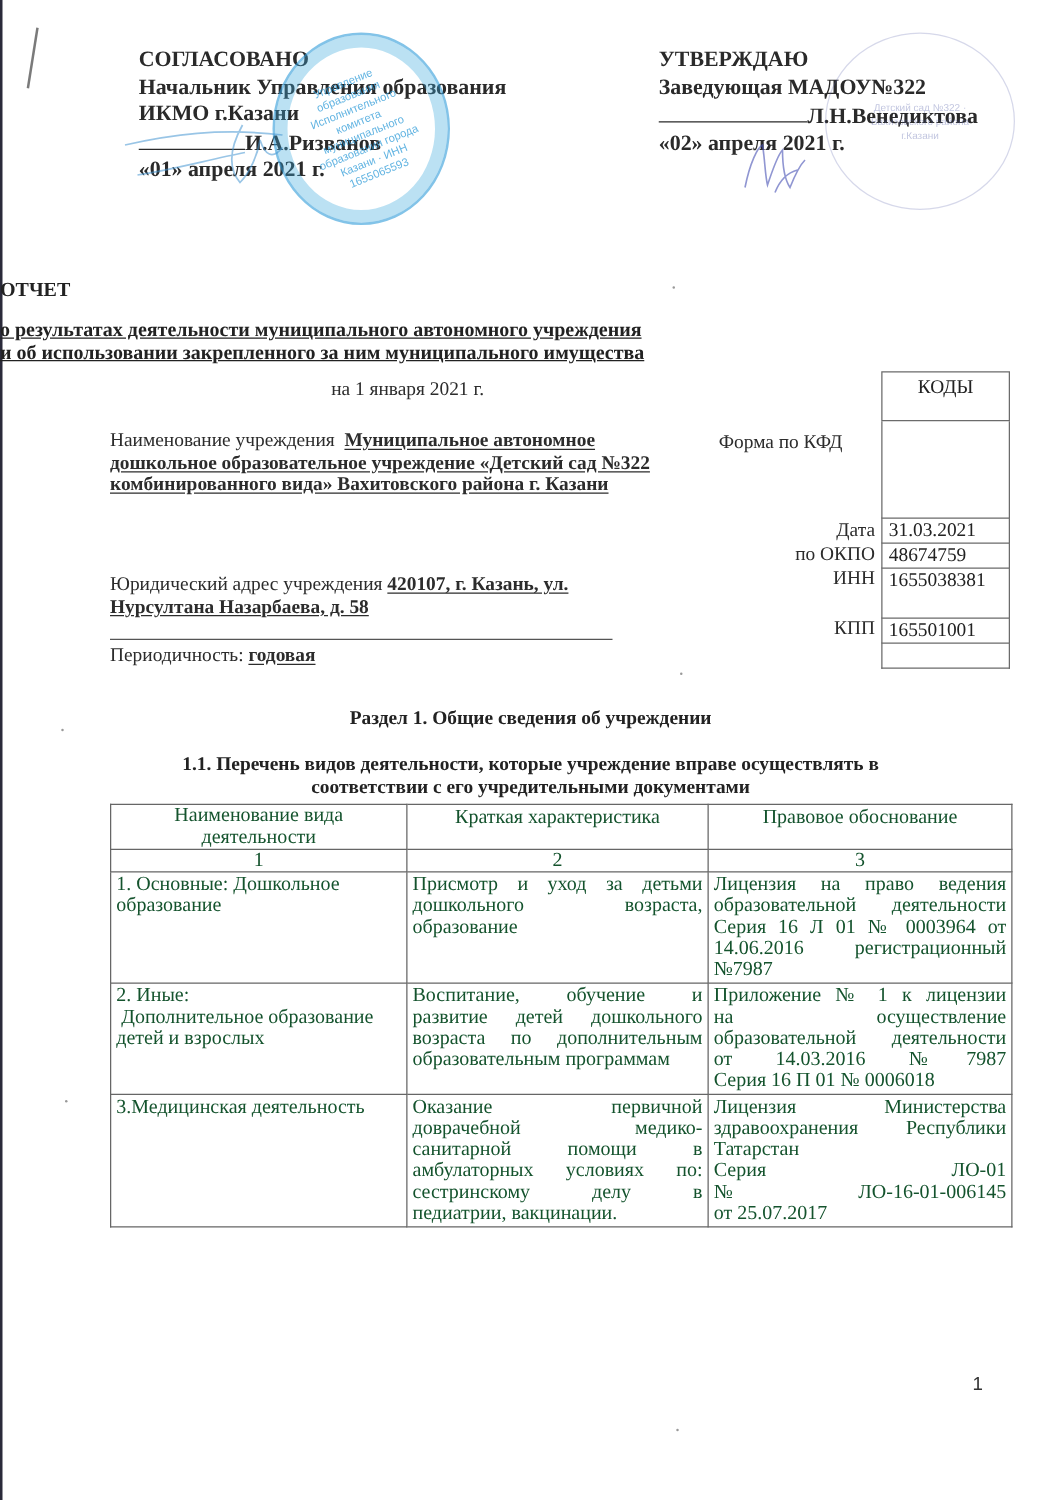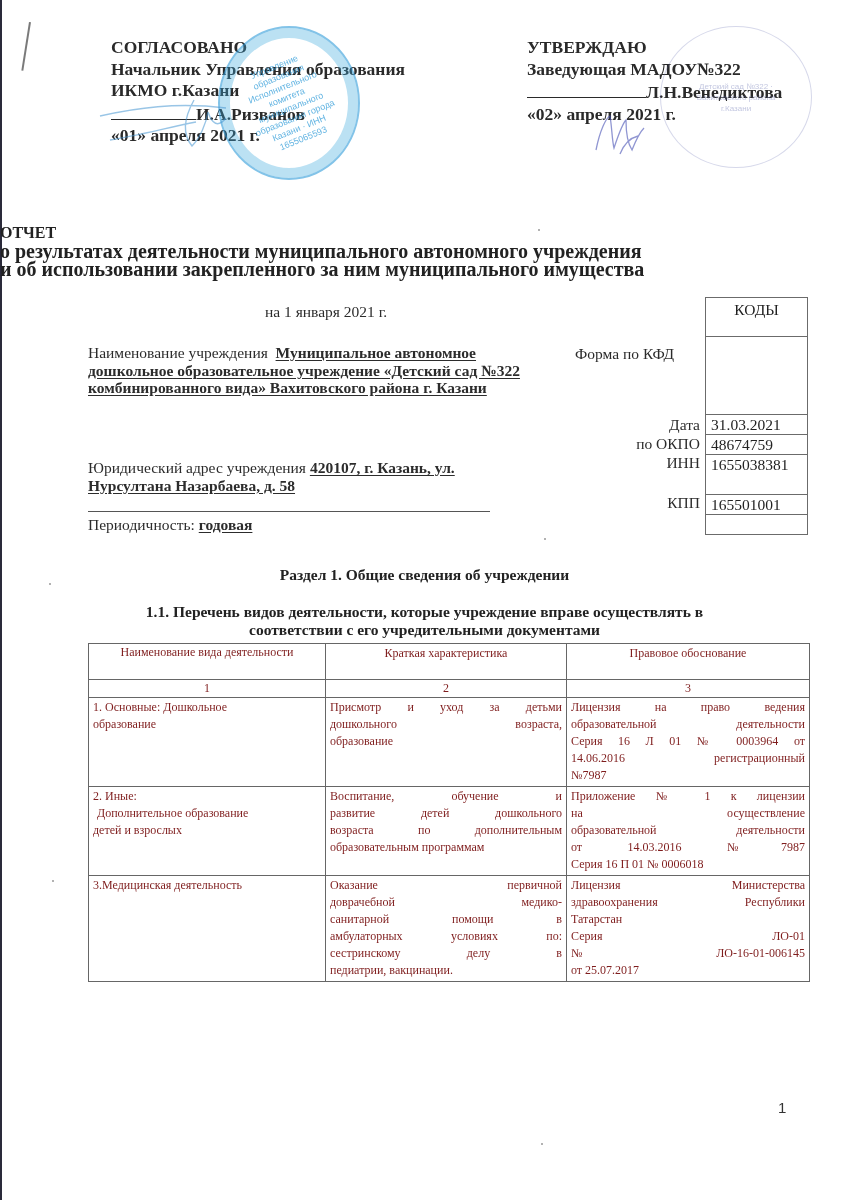--- a/index.html
+++ b/index.html
@@ -42,21 +42,21 @@
     .stamp-right .ring-text {
       position: absolute; inset: 0; display: flex; align-items: center; justify-content: center;
       text-align: center; font-family: "Liberation Sans", sans-serif; font-size: 8px; line-height: 11px;
       color: rgba(80,90,160,0.35); padding: 20px; box-sizing: border-box;
     }
     .signature { position: absolute; pointer-events: none; }
 
     
     .title-block { position: absolute; left: 0; width: 834px; font-weight: bold; }
     .title-main { top: 224px; font-size: 16px; line-height: 18px; }
-    .title-sub { top: 242px; font-size: 20px; line-height: 18px; }
+    .title-sub { top: 256px; font-size: 16px; line-height: 18px; text-decoration: underline; }
 
     .plain { font-size: 15.5px; line-height: 17.5px; color: #2c2c2c; }
     .asof { position: absolute; left: 243px; top: 303px; margin-left: 22px; }
 
     .inst-name { position: absolute; left: 88px; top: 344px; width: 445px; }
     .bold-u { font-weight: bold; text-decoration: underline; text-underline-offset: 2px; margin-top: 44px; }
 
     .form-label { position: absolute; left: 575px; top: 345px; }
 
     
@@ -70,21 +70,21 @@
 
     .address { position: absolute; left: 88px; top: 459px; width: 420px; }
     .hr-line { position: absolute; left: 88px; top: 511px; width: 402px; border-top: 1px solid #555; }
     .periodicity { position: absolute; left: 88px; top: 516px; }
 
     .section-title { position: absolute; left: 0; width: 849px; text-align: center; font-weight: bold; font-size: 15.5px; line-height: 18px; }
     .sec1 { top: 566px; }
     .sec11 { top: 603px; line-height: 18px; }
 
     
-    .activities { position: absolute; left: 88px; top: 643px; width: 721px; border-collapse: collapse; font-size: 12px; line-height: 17px; color: #7f1d1d; table-layout: fixed; }
+    .activities { position: absolute; left: 88px; top: 643px; width: 721px; border-collapse: collapse; font-size: 16px; line-height: 17px; color: #14532d; table-layout: fixed; }
     .activities td, .activities th { border: 1px solid #666; vertical-align: top; padding: 1px 4px 2px 4px; font-weight: normal; }
     .activities th { text-align: center; }
     .activities .num-row td { text-align: center; height: 17px; padding: 0 4px; }
     .activities td .ln { display: block; }
     .activities td .lnj { display: block; text-align: justify; text-align-last: justify; }
 
     .page-num { position: absolute; left: 778px; top: 1099px; font-family: "Liberation Sans", sans-serif; font-size: 15px; color: #333; }
     .speck { position: absolute; width: 2px; height: 2px; background: #999; border-radius: 1px; }
   </style>
 </head>

